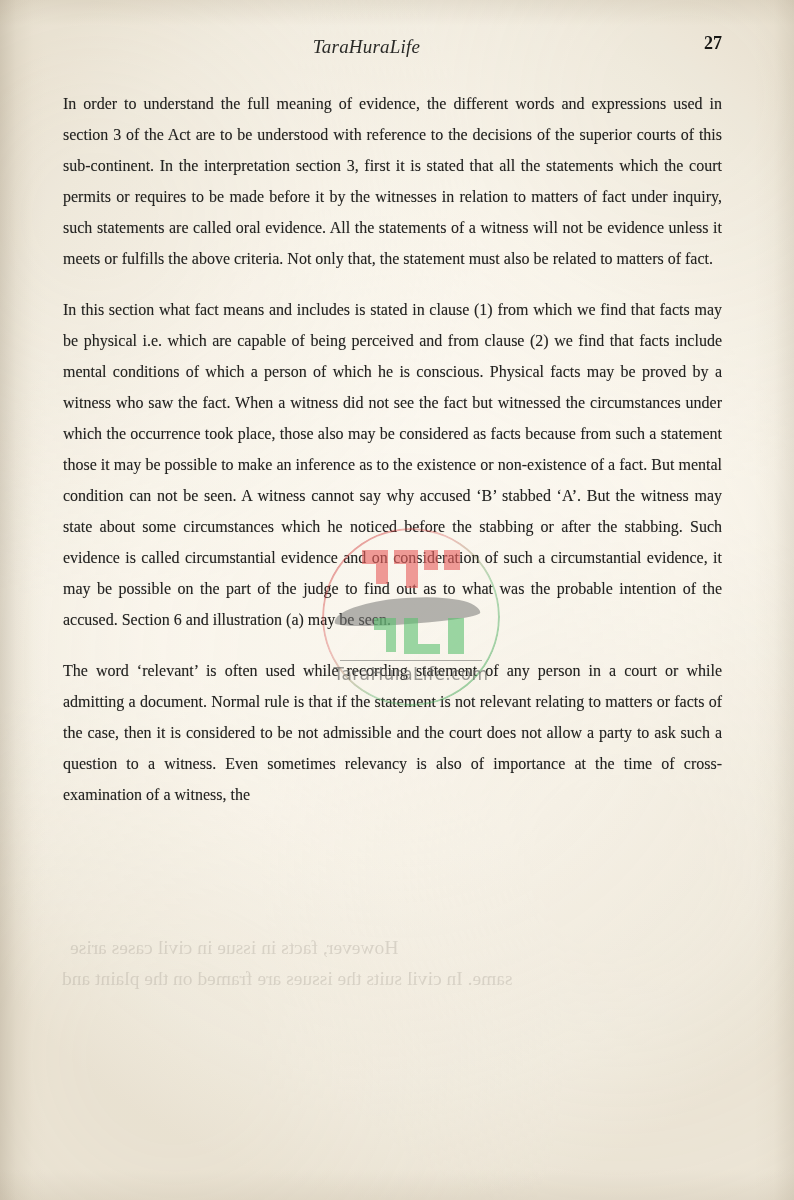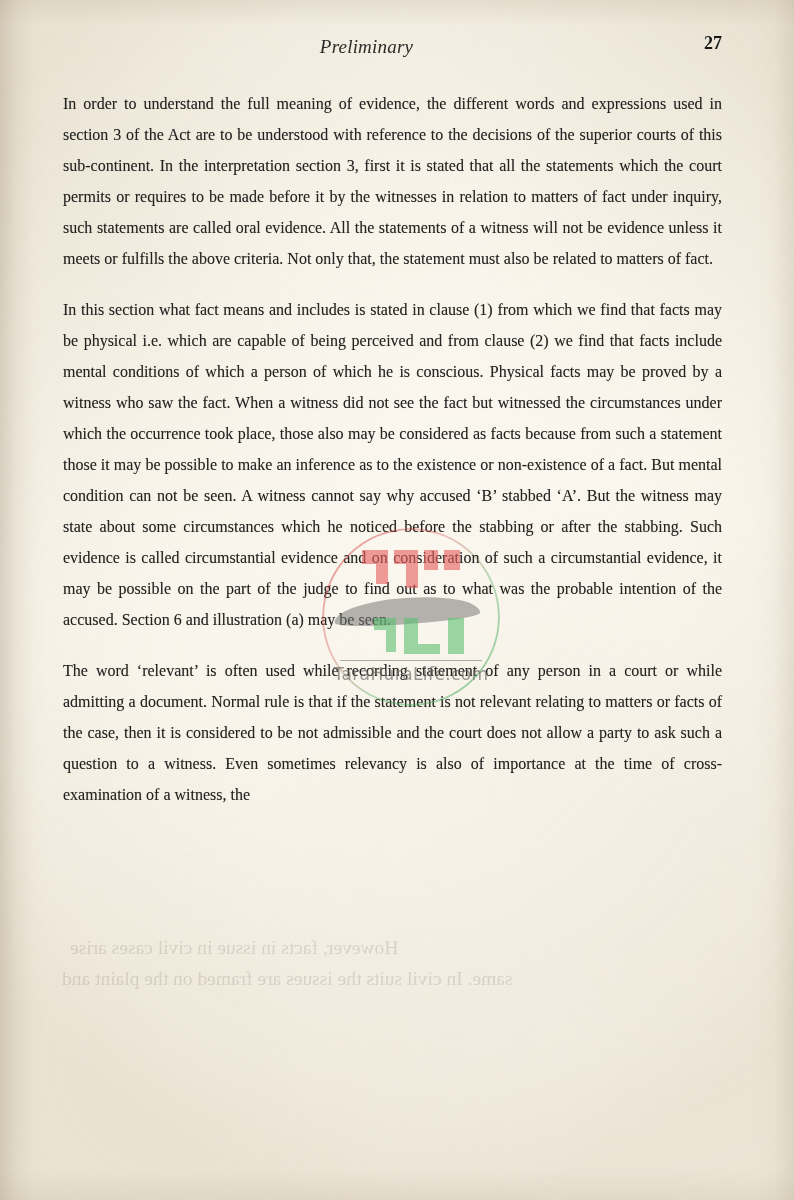--- a/index.html
+++ b/index.html
@@ -203,21 +203,21 @@
 
 <div class="page">
 
   <div class="grain"></div>
   <div class="edge-top"></div>
   <div class="gutter-left"></div>
   <div class="gutter-right"></div>
   <div class="edge-bottom"></div>
 
   <div class="running-head">
-    <div class="rh-title">Preliminary</div>
+    <div class="rh-title">TaraHuraLife</div>
     <div class="rh-page">27</div>
   </div>
 
   <div class="showthrough" style="left:70px; top:932px;">However, facts in issue in civil cases arise</div>
   <div class="showthrough" style="left:62px; top:963px;">same. In civil suits the issues are framed on the plaint and</div>
 
   <div class="column">
     <p class="para">In order to understand the full meaning of evidence, the different words and expressions used in section 3 of the Act are to be understood with reference to the decisions of the superior courts of this sub-continent. In the interpretation section 3, first it is stated that all the statements which the court permits or requires to be made before it by the witnesses in relation to matters of fact under inquiry, such statements are called oral evidence. All the statements of a witness will not be evidence unless it meets or fulfills the above criteria. Not only that, the statement must also be related to matters of fact.</p>
     <p class="para">In this section what fact means and includes is stated in clause (1) from which we find that facts may be physical i.e. which are capable of being perceived and from clause (2) we find that facts include mental conditions of which a person of which he is conscious. Physical facts may be proved by a witness who saw the fact. When a witness did not see the fact but witnessed the circumstances under which the occurrence took place, those also may be considered as facts because from such a statement those it may be possible to make an inference as to the existence or non-existence of a fact. But mental condition can not be seen. A witness cannot say why accused ‘B’ stabbed ‘A’. But the witness may state about some circumstances which he noticed before the stabbing or after the stabbing. Such evidence is called circumstantial evidence and on consideration of such a circumstantial evidence, it may be possible on the part of the judge to find out as to what was the probable intention of the accused. Section 6 and illustration (a) may be seen.</p>
     <p class="para">The word ‘relevant’ is often used while recording statement of any person in a court or while admitting a document. Normal rule is that if the statement is not relevant relating to matters or facts of the case, then it is considered to be not admissible and the court does not allow a party to ask such a question to a witness. Even sometimes relevancy is also of importance at the time of cross-examination of a witness, the</p>

